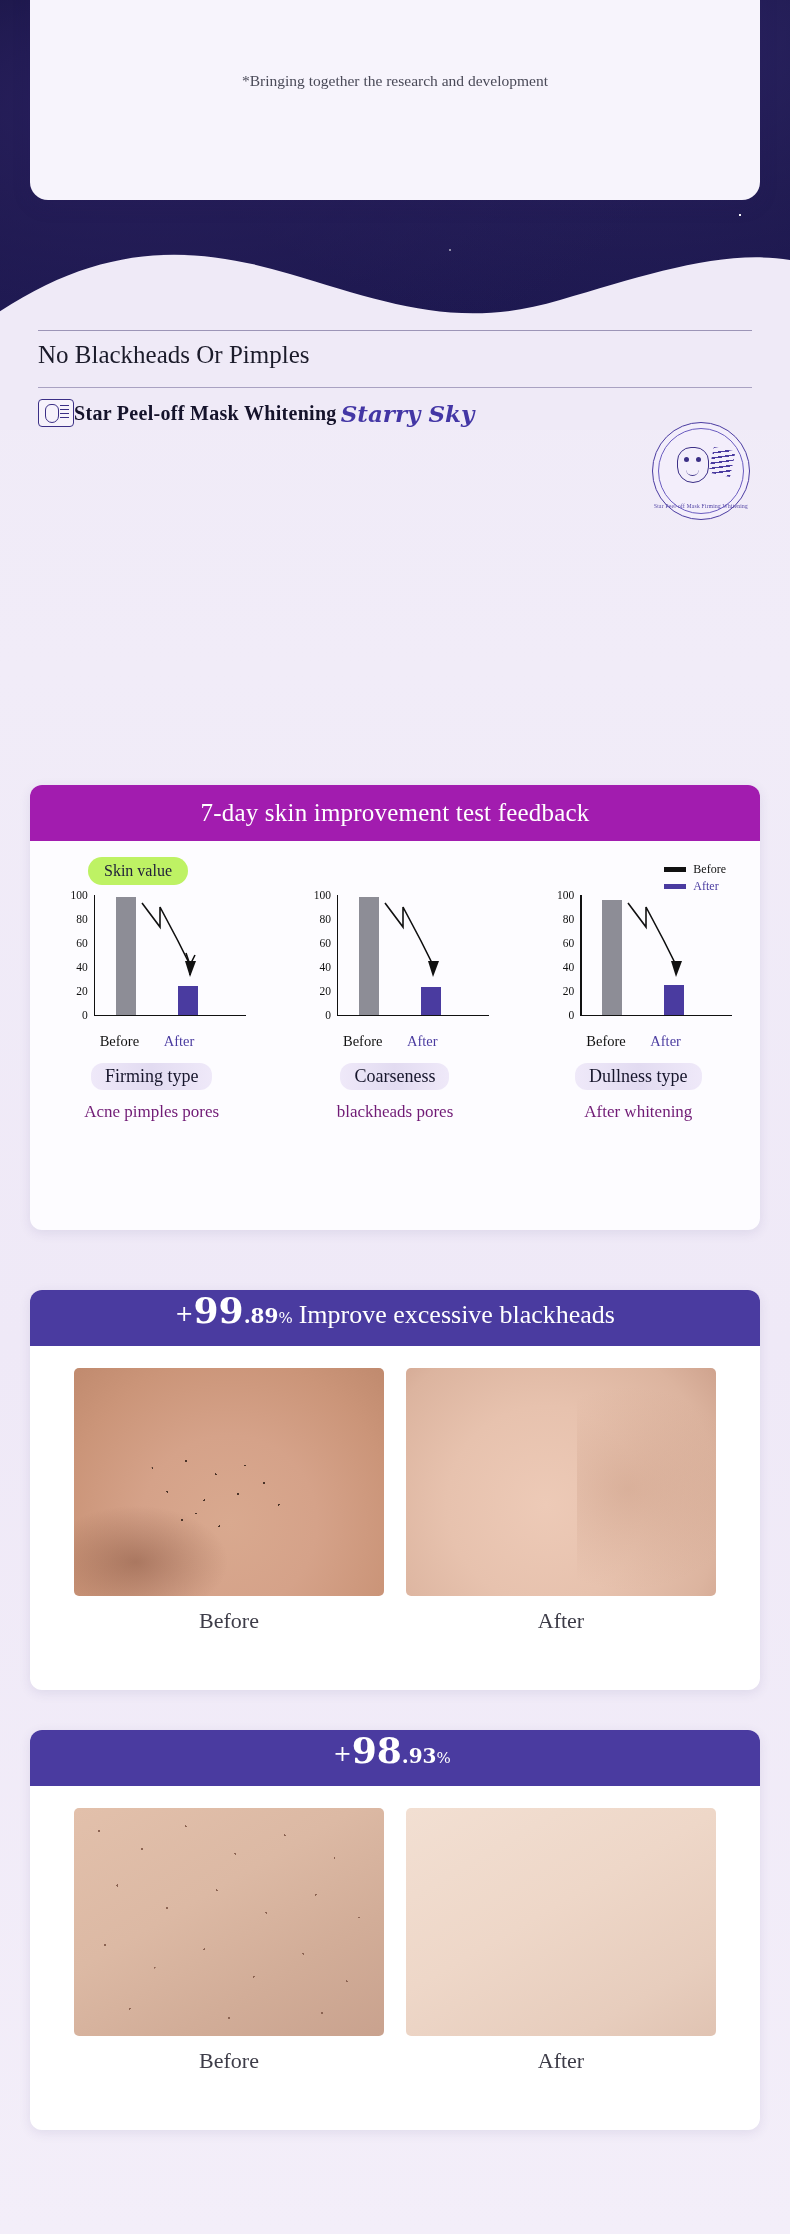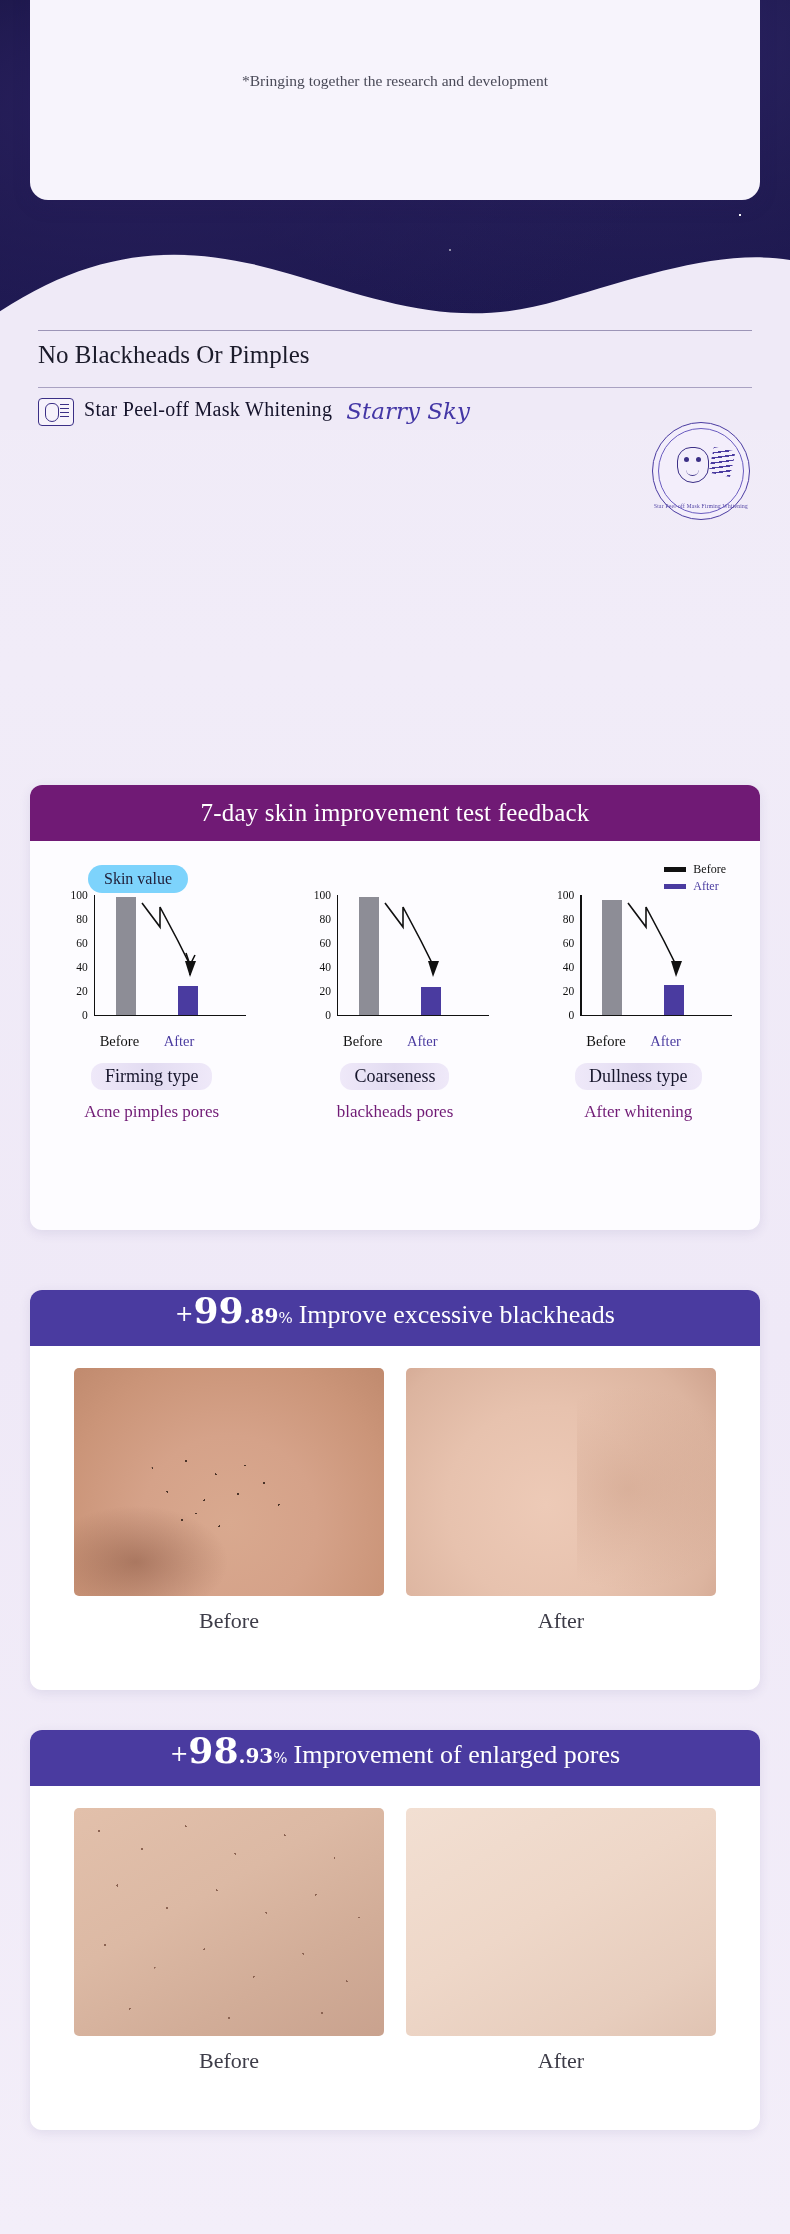--- a/index.html
+++ b/index.html
@@ -108,23 +108,24 @@
     font-size: 25px;
     color: #1b1b2a;
   }
   .h-rule2 {
     margin: 18px 38px 0 38px;
     height: 1px;
     background: #a9a2c2;
   }
   .h-bottom {
     display: flex;
-    gap: 10px;
+    align-items: center;
     margin: 10px 38px 0 38px;
     height: 30px;
+    font-weight: bold;
   }
   .mask-chip {
     width: 34px; height: 26px;
     border: 1.6px solid #3b2f86;
     border-radius: 4px;
     position: relative;
     flex: none;
     background: #f6f2fb;
   }
   .mask-chip::before {
@@ -216,21 +217,21 @@
     position: absolute;
     left: 30px;
     width: 730px;
     background: #ffffff;
     border-radius: 12px;
     box-shadow: 0 3px 12px rgba(60,45,120,0.10);
     overflow: hidden;
   }
   .card-head {
     height: 56px;
-    background: #701a75;
+    background: #a21caf;
     display: flex;
     align-items: center;
     justify-content: center;
     color: #ffffff;
   }
   .card-head .txt {
     font-family: "Liberation Serif", serif;
     font-size: 25px;
     letter-spacing: .2px;
   }
@@ -254,23 +255,23 @@
     width: 22px; height: 5px;
     background: #111;
     display: inline-block;
   }
   .legend .sw.after { background: #4a3ba0; }
   .legend .lbl.after { color: #4a3ba0; }
 
   .skin-value {
     position: absolute;
     left: 58px;
-    top: 80px;
+    top: 72px;
     padding: 5px 16px;
-    background: #7dd3fc;
+    background: #bef264;
     border-radius: 14px;
     font-family: "Liberation Serif", serif;
     font-size: 16px;
     color: #21203a;
   }
 
   .charts {
     position: absolute;
     left: 0; right: 0;
     top: 110px;
@@ -656,21 +657,20 @@
       </div>
     </div>
   </div>
 
   <div class="card" id="pores-card">
     <div class="result-head">
       <span class="plus">+</span>
       <span class="big">98</span>
       <span class="dec">.93</span>
       <span class="pct">%</span>
-      <span class="rtxt">Improvement of enlarged pores</span>
     </div>
     <div class="photos">
       <div class="photo-box">
         <div class="photo pores-before"></div>
         <div class="photo-cap">Before</div>
       </div>
       <div class="photo-box">
         <div class="photo pores-after"></div>
         <div class="photo-cap">After</div>
       </div>

